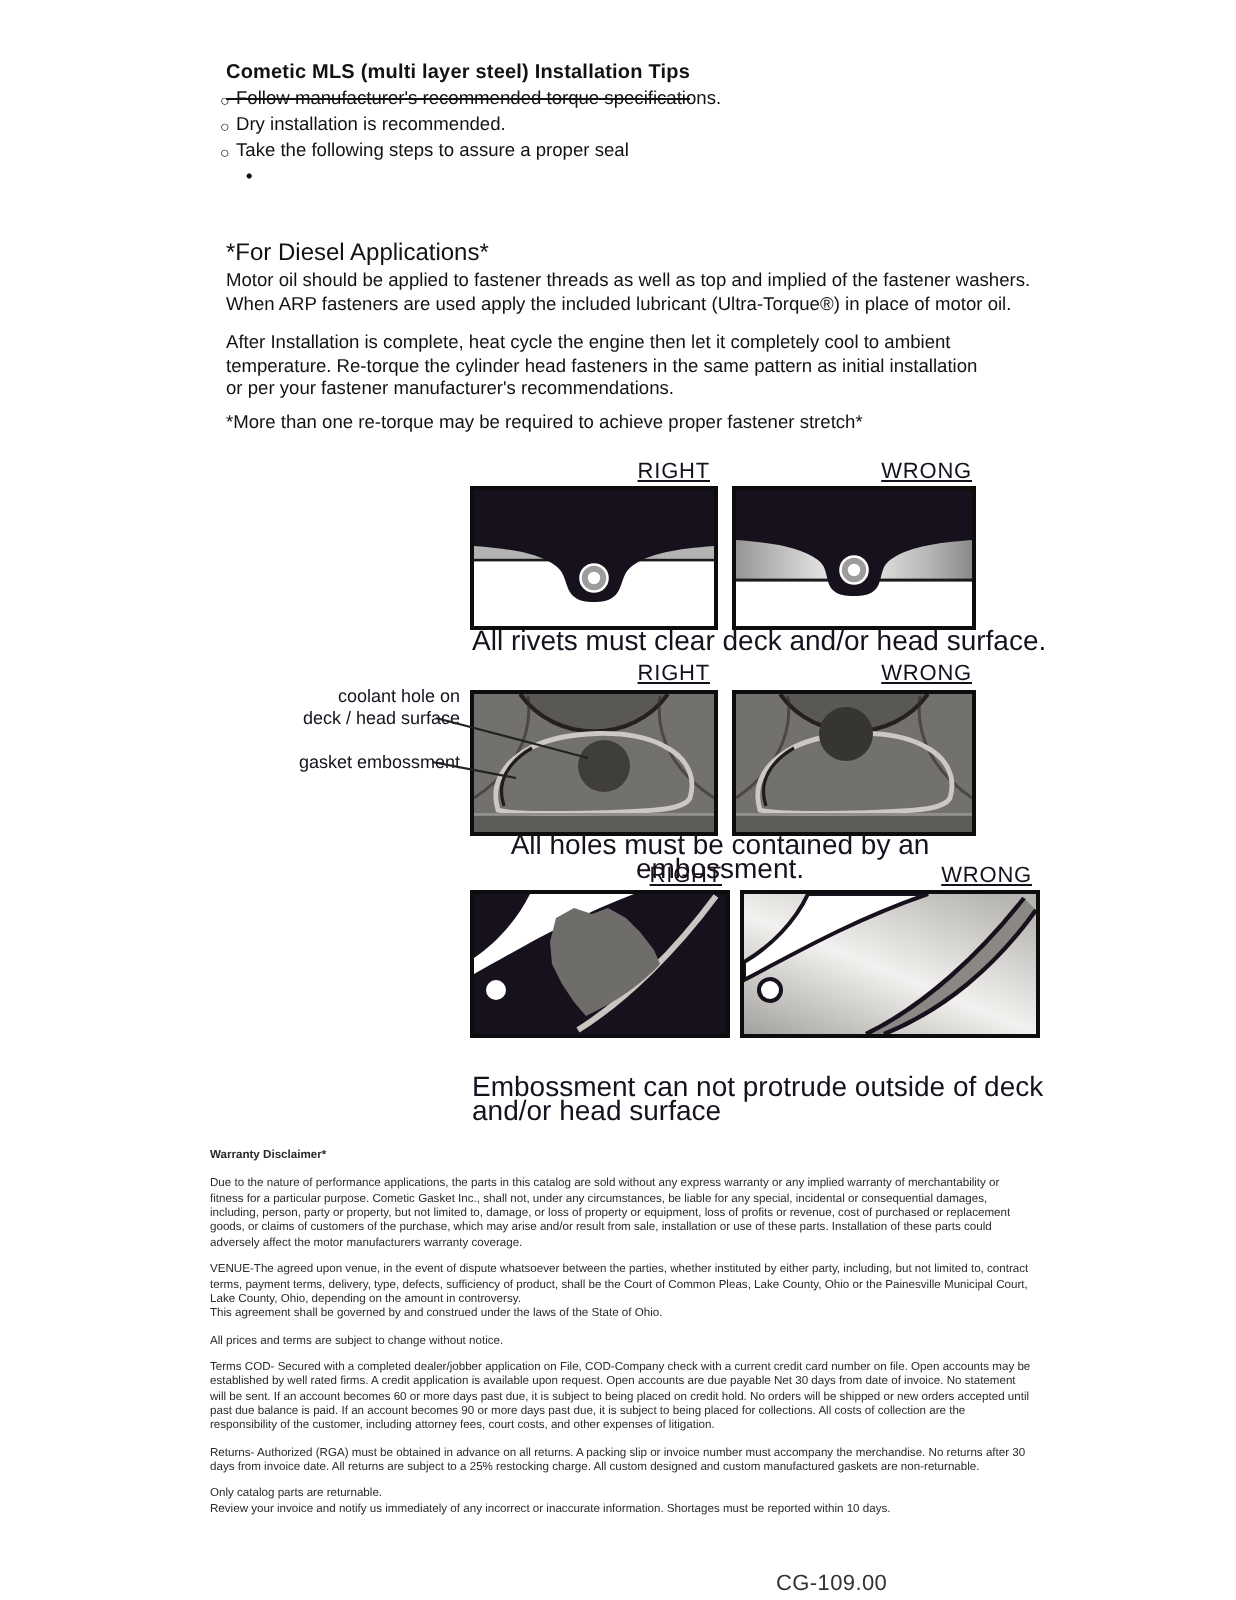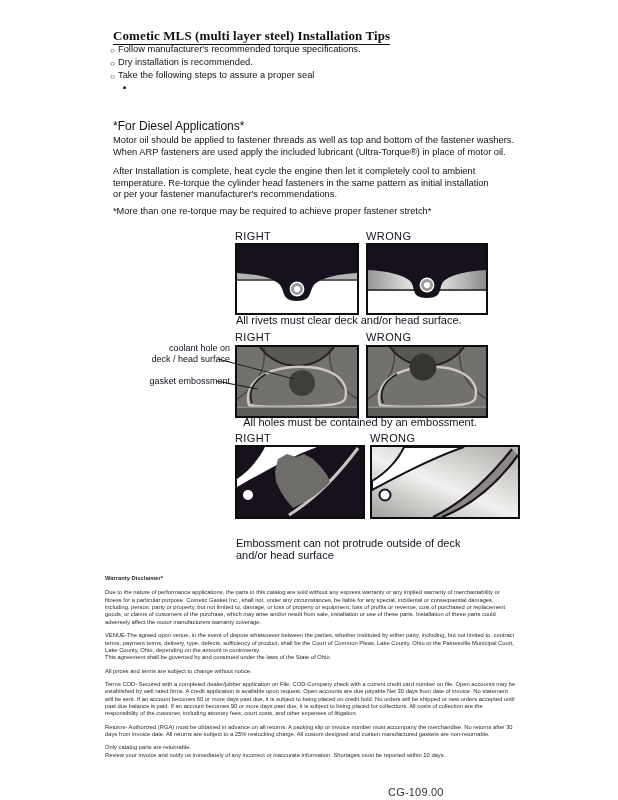--- a/index.html
+++ b/index.html
@@ -1,28 +1,28 @@
 <!DOCTYPE html>
 <html><head>
 <meta charset="utf-8">
 <style>
   html,body{margin:0;padding:0;}
   body{width:618px;height:800px;background:#ffffff;font-family:"Liberation Sans",sans-serif;color:#121212;position:relative;overflow:hidden;}
   .abs{position:absolute;}
   
-  .title{font-size:13px;font-weight:bold;border-bottom:1.6px solid #111;padding-bottom:1px;letter-spacing:0.1px;white-space:nowrap;font-family:Liberation Serif, serif;}
+  .title{font-size:10px;font-weight:bold;border-bottom:1.6px solid #111;padding-bottom:7px;letter-spacing:0.1px;white-space:nowrap;}
   
   .blist{list-style:none;margin:0;padding:0;font-size:9.3px;line-height:13.1px;}
   .blist li{position:relative;padding-left:8px;}
   .blist li .mark{position:absolute;left:0;top:0.5px;font-size:8px;}
   .h2{font-size:12px;font-weight:normal;}
   .body-p{font-size:9.3px;line-height:11.6px;white-space:pre-line;width:430px;}
   
-  .figlabel{font-size:11px;letter-spacing:0.4px;text-align:left;color:#17101d;}
-  .caption{font-size:11px;color:#17101d;white-space:pre-line;line-height:11.5px;}
+  .figlabel{font-size:11px;letter-spacing:0.4px;text-align:right;color:#17101d;text-decoration:underline;}
+  .caption{font-size:14px;color:#17101d;white-space:pre-line;line-height:11.5px;}
   .figbox{border:2px solid #0d0d0d;display:block;background:#fff;}
   .callout{font-size:9px;line-height:11px;text-align:right;white-space:pre-line;color:#17101d;}
   
   .legal{width:412px;font-size:5.8px;line-height:1.27;color:#2a2a2a;}
   .legal p{margin:0 0 6px 0;white-space:pre-line;}
   .legal .lh{font-weight:bold;margin-bottom:7px;}
   .docnum{font-size:11px;color:#333;letter-spacing:0.2px;}
   svg{display:block;}
   .overlay{pointer-events:none;}
 </style>
@@ -37,21 +37,21 @@
 
   <ul class="blist abs" style="left:110px;top:43px;">
     <li><span class="mark">○</span><span>Follow manufacturer's recommended torque specifications.</span></li>
     <li><span class="mark">○</span><span>Dry installation is recommended.</span></li>
     <li><span class="mark">○</span><span>Take the following steps to assure a proper seal</span></li>
     <li class="sub" style="padding-left:7px;margin-left:13px;"><span class="mark" style="font-size:9px;top:-0.5px;">•</span></li>
     <li class="sub" style="padding-left:7px;margin-left:13px;"><span class="mark" style="font-size:9px;top:-0.5px;">•</span></li>
   </ul>
 
   <div class="abs h2" style="left:113px;top:119px;">*For Diesel Applications*</div>
-  <div class="abs body-p" style="left:113px;top:135px;">Motor oil should be applied to fastener threads as well as top and bottom of the fastener washers.
+  <div class="abs body-p" style="left:113px;top:135px;">Motor oil should be applied to fastener threads as well as top and implied of the fastener washers.
 When ARP fasteners are used apply the included lubricant (Ultra-Torque®) in place of motor oil.</div>
   <div class="abs body-p" style="left:113px;top:166px;">After Installation is complete, heat cycle the engine then let it completely cool to ambient
 temperature. Re-torque the cylinder head fasteners in the same pattern as initial installation
 or per your fastener manufacturer's recommendations.</div>
   <div class="abs body-p" style="left:113px;top:206px;">*More than one re-torque may be required to achieve proper fastener stretch*</div>
 
   <div class="abs figlabel" style="left:235px;top:230px;width:120px;">RIGHT</div>
   <div class="abs figlabel" style="left:366px;top:230px;width:120px;">WRONG</div>
 
   <svg class="abs figbox" style="left:235px;top:243px;" width="120" height="68" viewBox="0 0 120 68">

